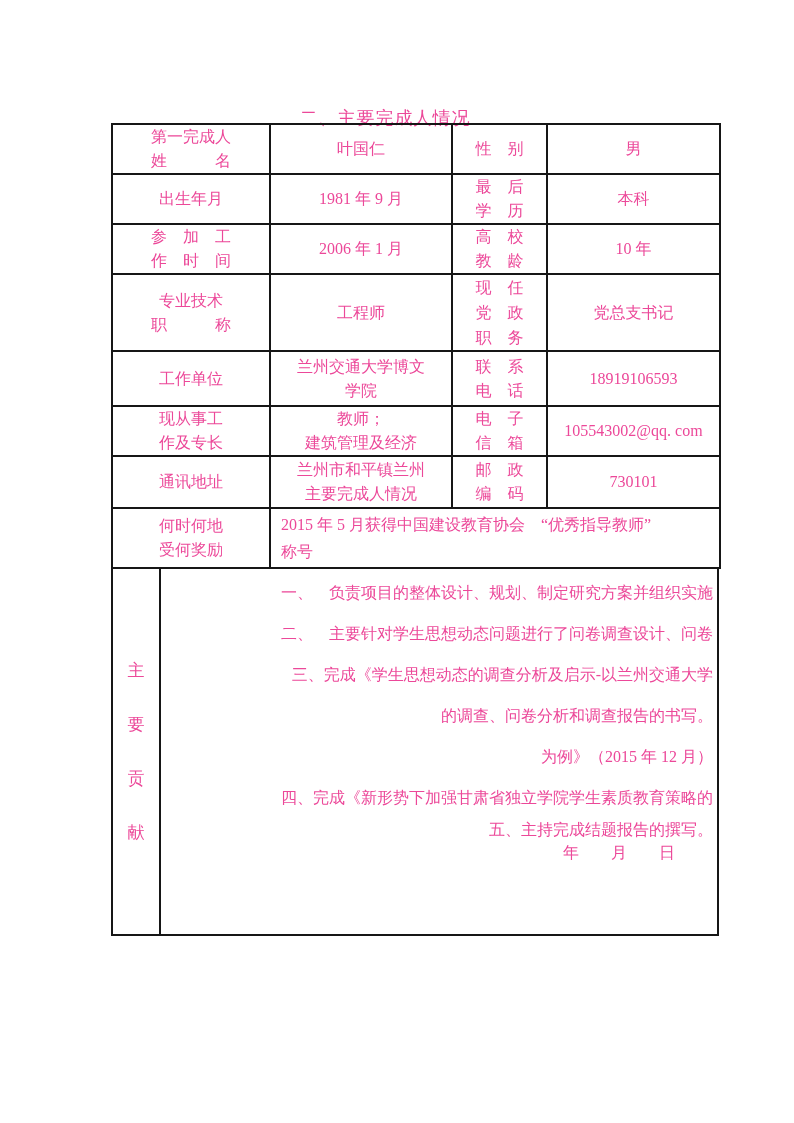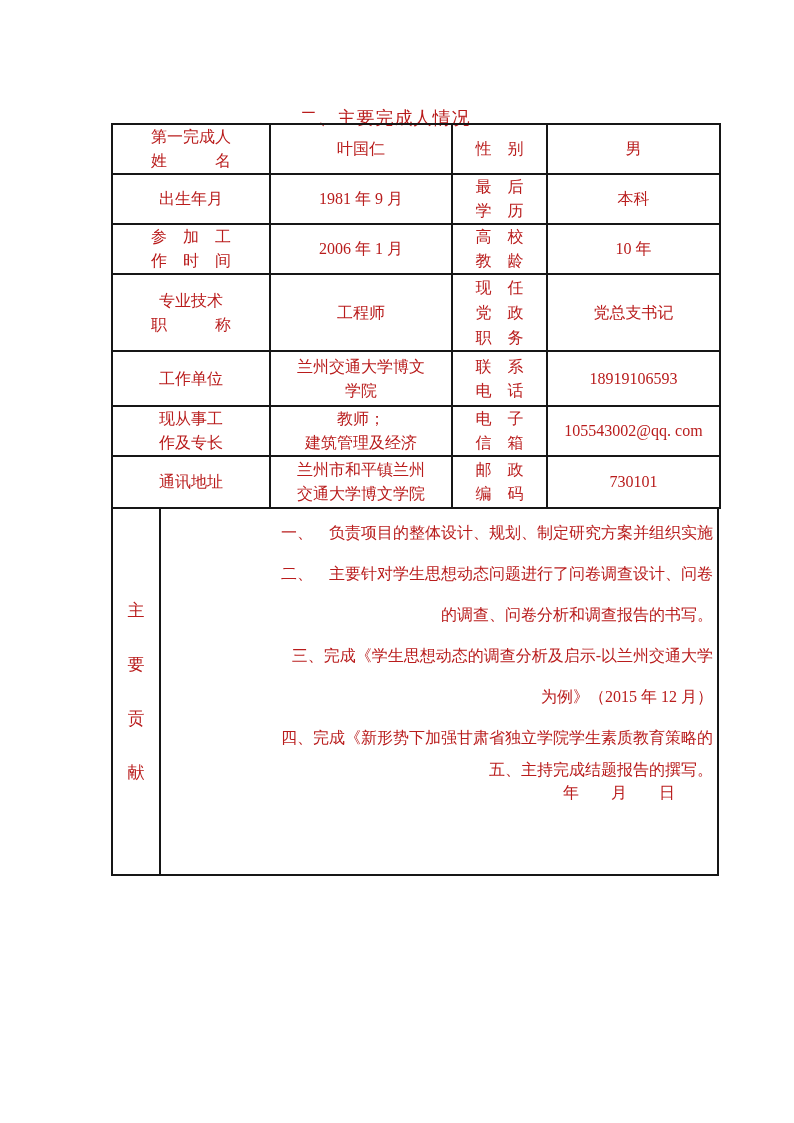--- a/index.html
+++ b/index.html
@@ -2,21 +2,21 @@
 <html><head>
 <meta charset="utf-8">
 <style>
   html,body{margin:0;padding:0;background:#e8e8e8;}
   .page{
     position:relative;
     width:794px;height:1123px;
     margin:0 auto;
     background:#ffffff;
     font-family:"Liberation Serif","DejaVu Serif",serif;
-    color:#b91c1c;
+    color:#ec4899;
     overflow:hidden;
   }
   .doc-title{
     position:absolute;top:106px;left:0;width:770px;
     text-align:center;font-size:18px;letter-spacing:1px;
   }
   .tblwrap{position:absolute;left:111px;top:123px;width:724px;}
   table.info{
     border-collapse:collapse;table-layout:fixed;width:608px;
   }
@@ -158,45 +158,55 @@
           <td>
             <div class="line">105543002@qq. com</div>
           </td>
         </tr>
         <tr style="height:52px">
           <td>
             <div class="line">通讯地址</div>
           </td>
           <td>
             <div class="line">兰州市和平镇兰州</div>
-            <div class="line">交通大学博文学院</div>
+            <div class="line">主要完成人情况</div>
           </td>
           <td>
             <div class="line">邮　政</div>
             <div class="line">编　码</div>
           </td>
           <td>
             <div class="line">730101</div>
+          </td>
+        </tr>
+        <tr style="height:58px">
+          <td>
+            <div class="line">何时何地</div>
+            <div class="line">受何奖励</div>
+          </td>
+          <td colspan="3" class="award-val">
+            <div class="aline">2015 年 5 月获得中国建设教育协会　“优秀指导教师”</div>
+            <div class="aline">称号</div>
           </td>
         </tr>
       </tbody>
     </table>
 
     <div class="contrib">
       <div class="contrib-label">
         <span>主</span>
         <span>要</span>
         <span>贡</span>
         <span>献</span>
       </div>
       <div class="contrib-body">
         <div class="cl">一、　负责项目的整体设计、规划、制定研究方案并组织实施</div>
         <div class="cl">二、　主要针对学生思想动态问题进行了问卷调查设计、问卷</div>
+        <div class="cl">三、完成《学生思想动态的调查分析及启示-以兰州交通大学</div>
         <div class="cl cont">的调查、问卷分析和调查报告的书写。</div>
-        <div class="cl">三、完成《学生思想动态的调查分析及启示-以兰州交通大学</div>
         <div class="cl cont">为例》（2015 年 12 月）</div>
         <div class="cl">四、完成《新形势下加强甘肃省独立学院学生素质教育策略的</div>
         <div class="cl tight">五、主持完成结题报告的撰写。</div>
         <div class="dateline">年　　月　　日</div>
       </div>
     </div>
   </div>
 
 </div>
 

